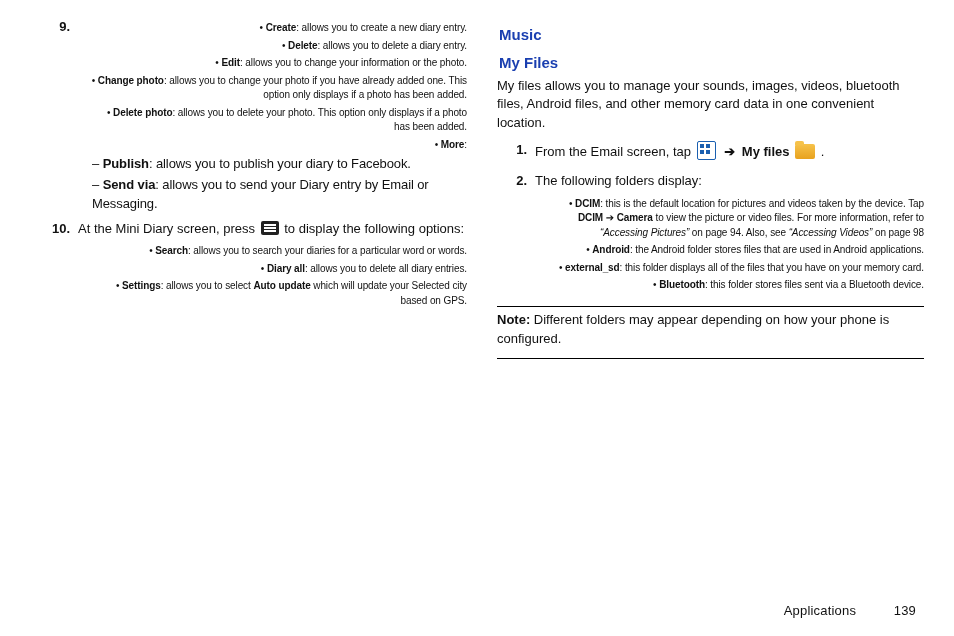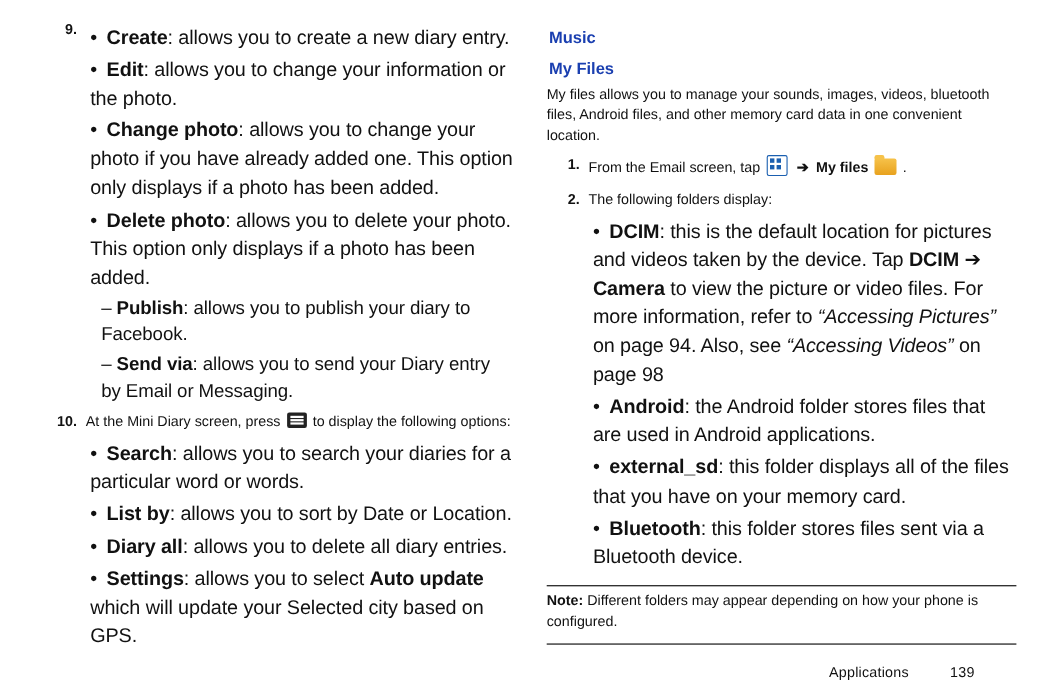--- a/index.html
+++ b/index.html
@@ -14,33 +14,33 @@
     display:flex;
     padding:18px 30px 0 40px;
     gap:30px;
   }
   .col{width:430px;font-size:13px;line-height:1.45;}
   .col.right{width:430px;}
   p{margin:0 0 6px 0;}
   .ol-item{display:flex;margin-bottom:4px;}
   .ol-num{width:30px;font-weight:bold;flex:none;text-align:right;padding-right:8px;}
   .ol-body{flex:1;}
-  .bullet{margin:3px 0 3px 4px;font-size:18px;}
+  .bullet{margin:3px 0 3px 4px;font-size:10px;text-align:right;}
   .bullet .dot{display:inline-block;width:10px;}
-  .dash{margin:2px 0 2px 14px;font-size:17px;}
+  .dash{margin:2px 0 2px 14px;font-size:13px;}
   .b{font-weight:bold;}
   .cond{font-stretch:condensed;letter-spacing:-0.1px;}
   .sect-head{font-weight:bold;color:#1a3fb0;font-size:15px;margin:6px 0 3px 2px;}
   .para{font-size:13px;margin:0 0 8px 0;}
   .italic{font-style:italic;}
   .note-rule{border:none;border-top:1.5px solid #000;margin:10px 0 4px 0;}
   .note{font-size:13px;margin:0 0 4px 0;}
   .note .nl{font-weight:bold;}
   .footer{
-    position:absolute;right:68px;bottom:18px;
+    position:absolute;right:38px;bottom:18px;
     font-size:13px;letter-spacing:0.2px;
   }
   .footer .pn{display:inline-block;min-width:34px;text-align:right;margin-left:22px;}
   .icon-menu{
     display:inline-block;width:18px;height:14px;
     background:#222;border-radius:2px;vertical-align:-2px;
     position:relative;margin:0 2px;
   }
   .icon-menu::before{
     content:"";position:absolute;left:3px;right:3px;top:3px;height:2px;background:#fff;
@@ -70,42 +70,43 @@
 <body>
 
 <div class="page">
 
   <div class="col">
     <div class="ol-item">
       <div class="ol-num">9.</div>
       <div class="ol-body">
         <div id="i9b">
             <div class="bullet cond"><span class="dot">•</span> <span class="b">Create</span>: allows you to create a new diary entry.</div>
+            <div class="bullet cond"><span class="dot">•</span> <span class="b">Delete</span>: allows you to delete a diary entry.</div>
             <div class="bullet cond"><span class="dot">•</span> <span class="b">Edit</span>: allows you to change your information or the photo.</div>
             <div class="bullet cond"><span class="dot">•</span> <span class="b">Change photo</span>: allows you to change your photo if you have already added one. This option only displays if a photo has been added.</div>
             <div class="bullet cond"><span class="dot">•</span> <span class="b">Delete photo</span>: allows you to delete your photo. This option only displays if a photo has been added.</div>
+            <div class="bullet cond"><span class="dot">•</span> <span class="b">More</span>:</div>
           </div>
         <div id="i9m">
             <div class="dash cond">– <span class="b">Publish</span>: allows you to publish your diary to Facebook.</div>
             <div class="dash cond">– <span class="b">Send via</span>: allows you to send your Diary entry by Email or Messaging.</div>
           </div>
       </div>
     </div>
 
     <div class="ol-item">
       <div class="ol-num">10.</div>
       <div class="ol-body">
         <p>
           <span>At the Mini Diary screen, press </span>
           <span class="icon-menu"></span>
           <span> to display the following options:</span>
         </p>
         <div id="i10b">
             <div class="bullet cond"><span class="dot">•</span> <span class="b">Search</span>: allows you to search your diaries for a particular word or words.</div>
-            <div class="bullet cond"><span class="dot">•</span> <span class="b">List by</span>: allows you to sort by Date or Location.</div>
             <div class="bullet cond"><span class="dot">•</span> <span class="b">Diary all</span>: allows you to delete all diary entries.</div>
             <div class="bullet cond"><span class="dot">•</span> <span class="b">Settings</span>: allows you to select <span class="b">Auto update</span> which will update your Selected city based on GPS.</div>
           </div>
       </div>
     </div>
   </div>
 
   <div class="col right">
     <div class="sect-head">Music</div>
 

